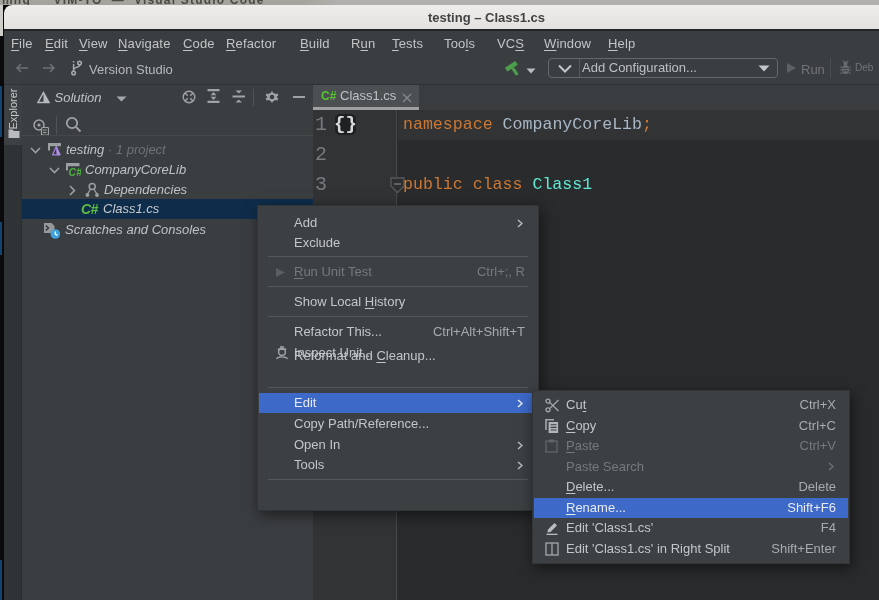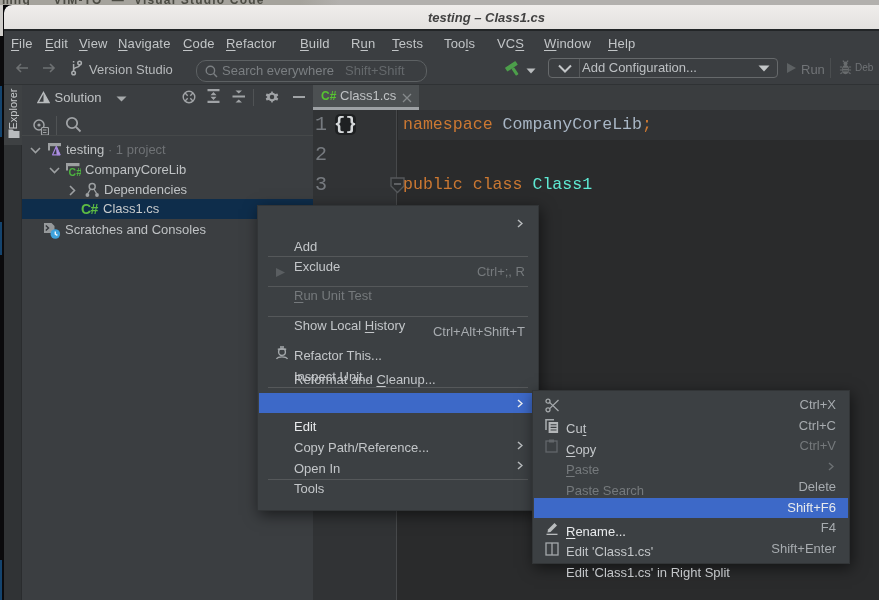--- a/index.html
+++ b/index.html
@@ -13,21 +13,21 @@
   #topstrip .t { position:absolute; left:2px; top:-7.5px; font-size:12px; font-weight:bold;
      color:#4b4b43; letter-spacing:1.2px; white-space:nowrap; }
   #lsliver { left:0; top:5px; width:4px; height:595px; background:#0a0a0c; }
   #lsliver .lt { position:absolute; left:0; top:0; width:3px; height:31px; background:#cfcdca; }
   #lsliver .b { position:absolute; left:0; width:2px; background:#14446e; }
 
   
   #win { left:4px; top:5px; width:875px; height:595px; background:#3b3e41;
      border-radius:8px 0 0 0; overflow:hidden; }
   #titlebar { left:0; top:0; width:875px; height:24px;
-     background:linear-gradient(#efedeb,#e3e1df); border-radius:8px 0 0 0;font-style:italic; }
+     background:linear-gradient(#efedeb,#e3e1df); border-radius:8px 0 0 0; }
   #titlebar .tt { position:absolute; left:424px; top:5px; font-size:13px; font-weight:bold; color:#424242; }
   #tbline { left:0; top:24px; width:875px; height:2px; background:#222527; }
 
   
   #menubar { left:0; top:26px; width:875px; height:25px; }
   #menubar span { position:absolute; top:0; height:25px; line-height:25px;
      font-size:13px; letter-spacing:0.15px; color:#c2c5c7; white-space:nowrap; }
   #menubar u { text-decoration:underline; text-underline-offset:2px; }
 
   
@@ -46,21 +46,21 @@
   #tsep2 { position:absolute; left:826px; top:2px; width:1px; height:20px; background:#4b4e50; }
   #deblbl { position:absolute; left:851px; top:6px; font-size:10px; color:#717477; }
 
   
   #hline84 { left:0; top:79px; width:875px; height:1px; background:#2f3234; }
   #stripe { left:0; top:80px; width:18px; height:515px; background:#303335; border-right:1px solid #2a2c2e; }
   #stripebtn { position:absolute; left:0; top:0; width:18px; height:60px; background:#3e4143; }
   #stripebtn .vt { position:absolute; left:-12px; top:15px; width:42px; height:18px; line-height:18px;
       transform:rotate(-90deg); font-size:11px; color:#c7cacc; text-align:center; }
 
-  #panel { left:18px; top:80px; width:291px; height:515px; background:#3b3e41; }
+  #panel { left:18px; top:80px; width:291px; height:515px; background:#3b3e41;font-style:italic; }
   #phead .lbl { position:absolute; left:32.5px; top:5px; font-size:13px; color:#c0c3c5; }
   #ptoolline { position:absolute; left:0; top:49.5px; width:291px; height:1px; background:#454849; }
 
   .trow { position:absolute; left:0; width:291px; height:20px; line-height:20px; font-size:13px; color:#bfc2c4; white-space:nowrap; }
   .trow .txt { position:absolute; top:0; }
   .dim { color:#6f7275; }
   #selrow { position:absolute; left:0; top:114px; width:291px; height:20px; background:#0e2d4b; }
   .csbadge { font-weight:bold; font-size:12px; color:#5dbb43; }
 
   
@@ -82,21 +82,21 @@
      border-radius:5px; }
   #braces { position:absolute; left:21px; top:25px; width:22px; height:30px; line-height:29px;
      text-align:center; font-family:"Liberation Mono",monospace; font-weight:bold; font-size:19px;
      color:#d6d9db; }
 
   
   .menu { position:absolute; background:#3c4043; box-shadow:2px 4px 14px rgba(0,0,0,0.55);
      border:1px solid #323537; }
   .mi { position:absolute; left:1px; width:calc(100% - 2px); height:20px; line-height:20px;
      font-size:13px; color:#c3c6c9; }
-  .mi .tx { position:absolute; left:35px; top:0; white-space:nowrap;margin-top:24px; }
+  .mi .tx { position:absolute; left:35px; top:0; white-space:nowrap; }
   .mi.sub2 .tx { left:32px; }
   .mi .sc { position:absolute; right:12px; top:0; color:#a7abaf; white-space:nowrap; }
   .mi.dis .tx, .mi.dis .sc { color:#75797c; }
   .mi.hl { background:#3d69c8; }
   .mi.hl .tx, .mi.hl .sc { color:#e8eaec; }
   .msep { position:absolute; left:10px; width:calc(100% - 20px); height:1px; background:#55585a; }
   .arrow { position:absolute; right:14px; top:5.5px; width:6px; height:9px; }
   u { text-decoration:underline; text-underline-offset:2px; }
   .micon { position:absolute; left:16px; top:3px; }
   .micon2 { position:absolute; left:11px; top:3px; }
@@ -143,28 +143,20 @@
       <svg class="ticon" style="left:38px;top:6px" width="14" height="12" viewBox="0 0 14 12">
         <path d="M1 6 H12 M8 2 L12 6 L8 10" stroke="#6e7173" stroke-width="1.6" fill="none"></path>
       </svg>
       <svg class="ticon" style="left:66px;top:4px" width="13" height="16" viewBox="0 0 13 16">
         <circle cx="3.6" cy="13" r="1.8" fill="none" stroke="#a9acae" stroke-width="1.5"></circle>
         <circle cx="9.6" cy="3" r="1.8" fill="none" stroke="#a9acae" stroke-width="1.5"></circle>
         <path d="M3.6 11 V4 M3.6 1 V2.5" stroke="#a9acae" stroke-width="1.5" fill="none"></path>
         <path d="M3.6 9.5 C3.6 6.8 9.6 8 9.6 5" stroke="#a9acae" stroke-width="1.5" fill="none"></path>
       </svg>
       <span id="vctext">Version Studio</span>
-      <div id="searchbox">
-        <svg style="position:absolute;left:8px;top:4px" width="13" height="13" viewBox="0 0 13 13">
-          <circle cx="5.4" cy="5.4" r="4.2" fill="none" stroke="#7b7f82" stroke-width="1.4"></circle>
-          <path d="M8.6 8.6 L12 12" stroke="#7b7f82" stroke-width="1.4"></path>
-        </svg>
-        <span class="ph">Search everywhere</span>
-          <span class="sh">Shift+Shift</span>
-      </div>
       <svg class="ticon" style="left:499px;top:3px" width="18" height="18" viewBox="0 0 18 18">
         <g transform="rotate(-33 8.5 7.5)">
           <rect x="2.2" y="5" width="12.6" height="4.5" rx="0.6" fill="#4c9e4a"></rect>
           <rect x="7.2" y="9.5" width="3.1" height="8.2" rx="0.6" fill="#4c9e4a"></rect>
         </g>
       </svg>
       <svg class="ticon" style="left:522px;top:11.5px" width="10" height="6" viewBox="0 0 10 6">
         <path d="M0.5 0.5 L9.5 0.5 L5 5.5 Z" fill="#b9bcbe"></path>
       </svg>
       <div id="cfgbox">

